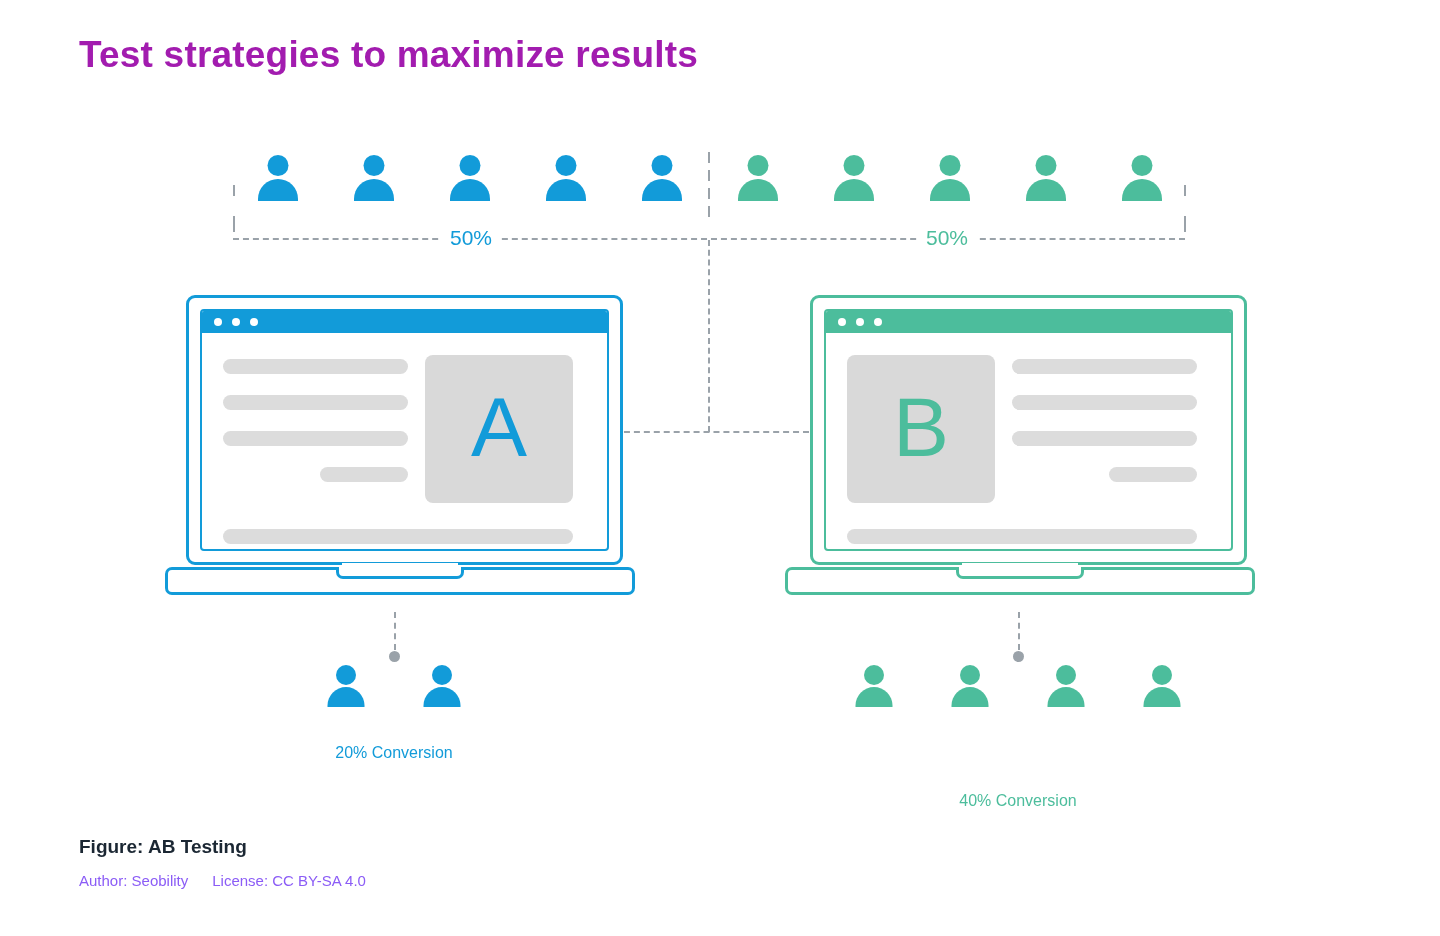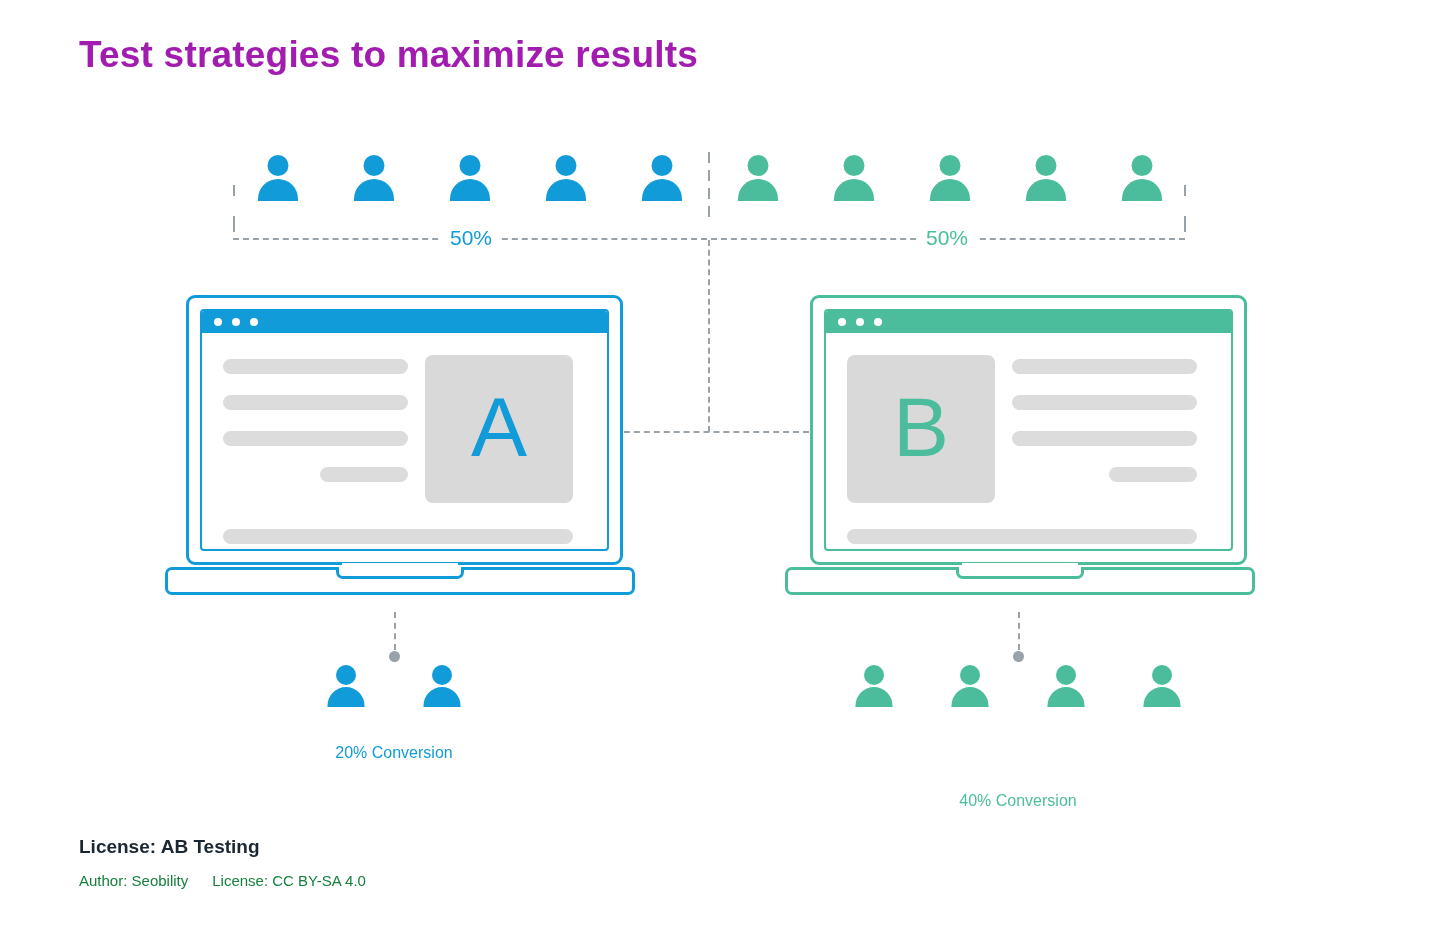--- a/index.html
+++ b/index.html
@@ -218,21 +218,21 @@
     font-size: 19px;
     font-weight: 700;
     color: #1b2733;
     white-space: nowrap;
   }
   #caption-meta {
     position: absolute;
     left: 79px;
     top: 872px;
     font-size: 15px;
-    color: #15803d;
+    color: #8b5cf6;
     white-space: nowrap;
   }
   #caption-meta .sep { display: inline-block; width: 24px; }
 </style>
 </head>
 <body>
 
 <div id="stage">
 
   <div id="page-title">Test strategies to maximize results</div>
@@ -384,18 +384,18 @@
       <div class="head"></div>
       <div class="body"></div>
     </div>
     <div class="person small green" style="left:1141px; top:665px;">
       <div class="head"></div>
       <div class="body"></div>
     </div>
   </div>
   <div class="conv-label green" style="left:1018px; top:744px;margin-top:48px;">40% Conversion</div>
 
-  <div id="caption-title">License: AB Testing</div>
+  <div id="caption-title">Figure: AB Testing</div>
   <div id="caption-meta">
     <span>Author: Seobility</span><span class="sep"></span><span>License: CC BY-SA 4.0</span>
   </div>
 
 </div>
 
 </body></html>

